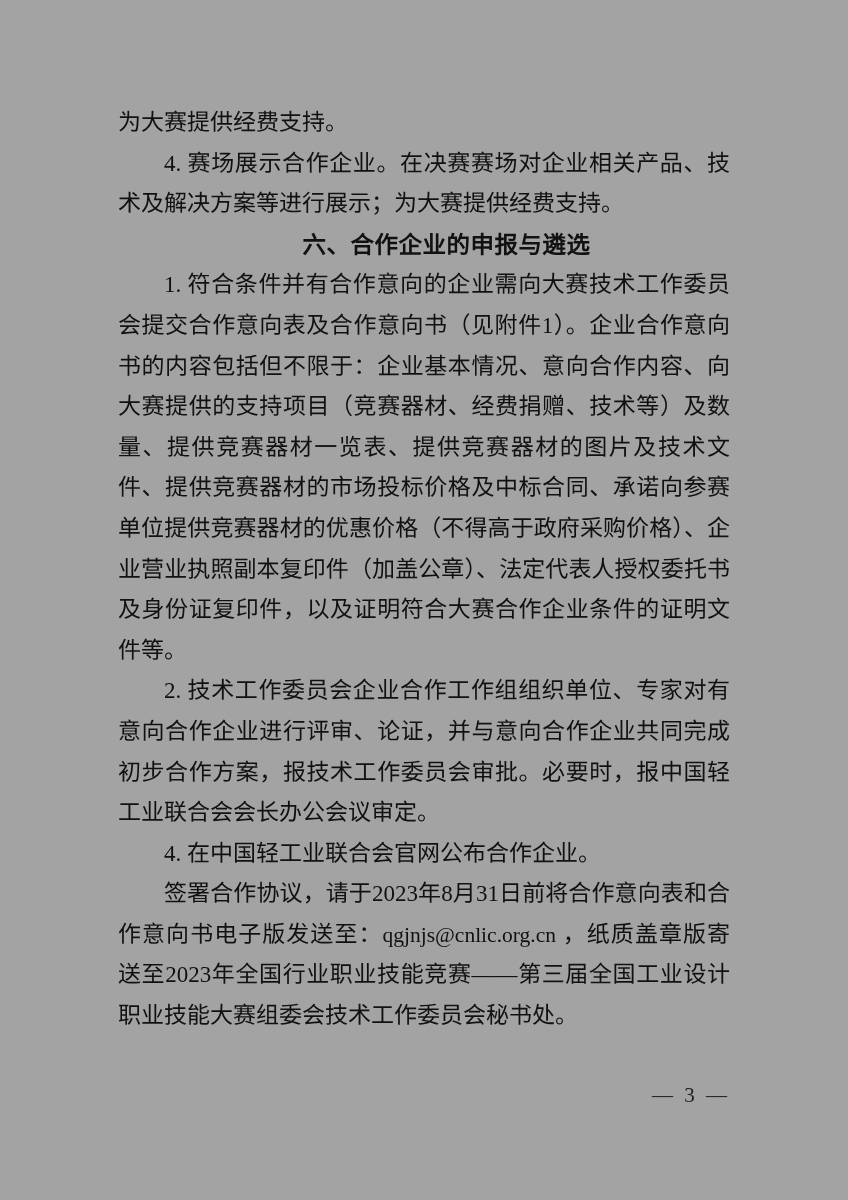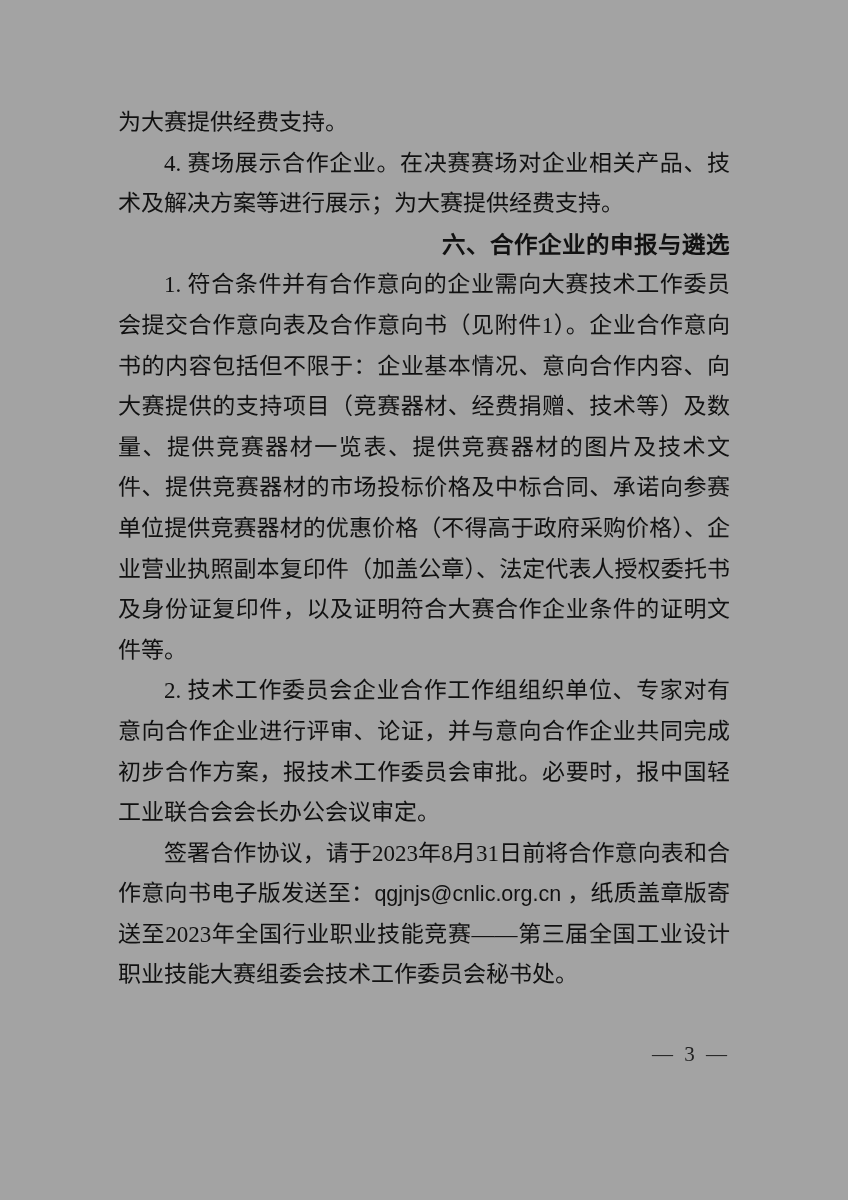--- a/index.html
+++ b/index.html
@@ -37,24 +37,24 @@
     text-indent: 0;
   }
   .heading {
     margin: 0;
     font-size: 23.5px;
     line-height: 40.6px;
     font-weight: 700;
     font-family: "Liberation Sans", "DejaVu Sans", sans-serif;
     text-indent: 1.92em;
     letter-spacing: 0.5px;
-    text-align: right;
+    text-align: center;
   }
   .email {
-    font-family: Liberation Sans, sans-serif;
+    font-family: Liberation Serif, serif;
     font-size: 21.5px;
     letter-spacing: 0;
   }
   .page-footer {
     margin-top: 38px;
     text-align: right;
     padding-right: 0;
   }
   .page-number {
     font-size: 21px;
@@ -67,18 +67,19 @@
 </head>
 <body>
 
 <div class="page">
   <main class="doc-body">
     <p class="para no-indent">为大赛提供经费支持。</p>
     <p class="para">4. 赛场展示合作企业。在决赛赛场对企业相关产品、技术及解决方案等进行展示；为大赛提供经费支持。</p>
     <h2 class="heading">六、合作企业的申报与遴选</h2>
     <p class="para">1. 符合条件并有合作意向的企业需向大赛技术工作委员会提交合作意向表及合作意向书（见附件1）。企业合作意向书的内容包括但不限于：企业基本情况、意向合作内容、向大赛提供的支持项目（竞赛器材、经费捐赠、技术等）及数量、提供竞赛器材一览表、提供竞赛器材的图片及技术文件、提供竞赛器材的市场投标价格及中标合同、承诺向参赛单位提供竞赛器材的优惠价格（不得高于政府采购价格）、企业营业执照副本复印件（加盖公章）、法定代表人授权委托书及身份证复印件，以及证明符合大赛合作企业条件的证明文件等。</p>
     <p class="para">2. 技术工作委员会企业合作工作组组织单位、专家对有意向合作企业进行评审、论证，并与意向合作企业共同完成初步合作方案，报技术工作委员会审批。必要时，报中国轻工业联合会会长办公会议审定。</p>
+    <p class="para">4. 在中国轻工业联合会官网公布合作企业。</p>
     <p class="para"><span>签署合作协议，请于2023年8月31日前将合作意向表和合作意向书电子版发送至：</span><span class="email">qgjnjs@cnlic.org.cn</span><span> ，纸质盖章版寄送至2023年全国行业职业技能竞赛——第三届全国工业设计职业技能大赛组委会技术工作委员会秘书处。</span></p>
   </main>
   <footer class="page-footer">
     <span class="page-number">— 3 —</span>
   </footer>
 </div>
 
 </body></html>

